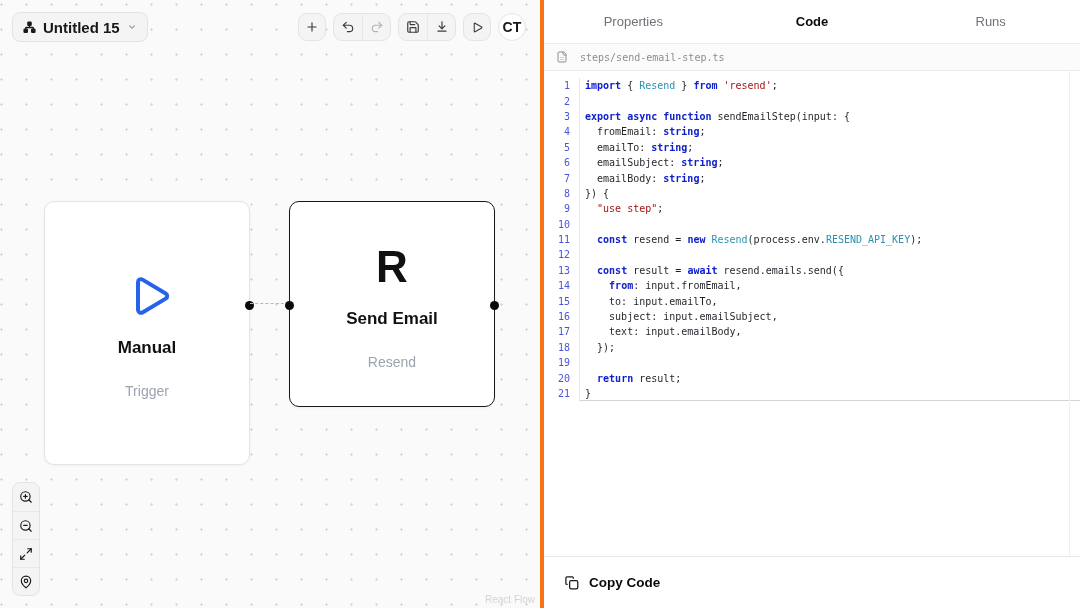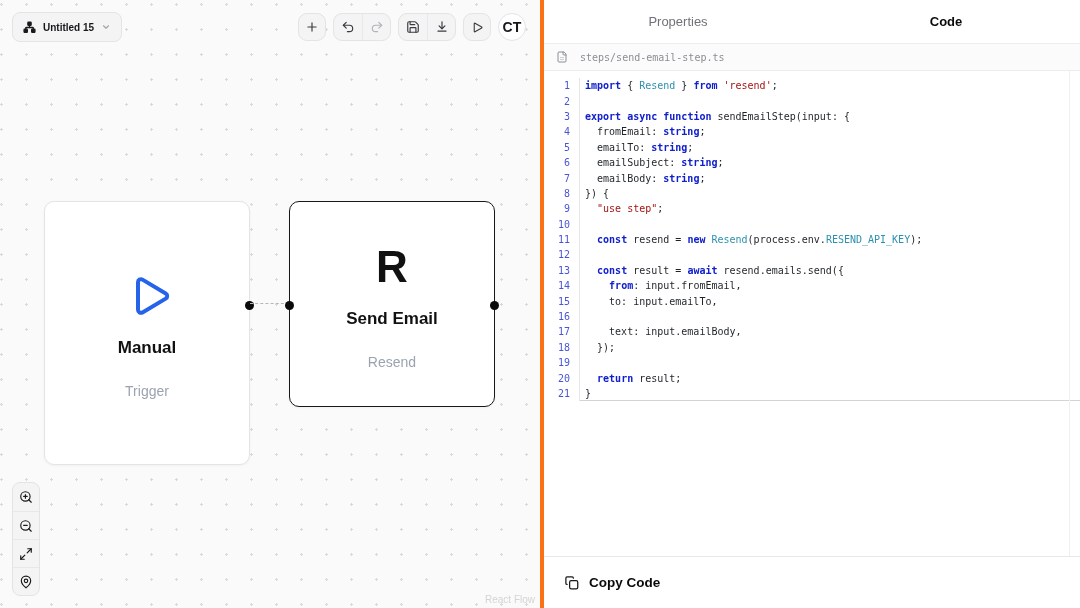--- a/index.html
+++ b/index.html
@@ -10,21 +10,21 @@
   
   .canvas {
     position:relative; width:540px; height:608px; background:#fafafa;
     background-image:radial-gradient(circle, #d9d9d9 1.1px, transparent 1.1px);
     background-size:25px 25px; background-position:14px 17px; overflow:hidden; flex:none;
   }
   .wf-btn {
     position:absolute; left:12px; top:12px; height:30px; display:flex; align-items:center; gap:7px;
     background:#f4f4f5; border:1px solid #e4e4e7; border-radius:8px; padding:0 10px; cursor:pointer;
   }
-  .wf-btn .wf-name { font-size:10px; font-weight:700; color:#18181b; }
+  .wf-btn .wf-name { font-size:15px; font-weight:700; color:#18181b; }
   .icon { display:inline-flex; align-items:center; justify-content:center; }
   .top-toolbar { position:absolute; top:13px; right:14px; display:flex; align-items:center; gap:7px; }
   .tb-btn, .tb-group {
     height:28px; background:#f4f4f5; border:1px solid #e4e4e7; border-radius:9px;
     display:flex; align-items:center; justify-content:center;
   }
   .tb-btn { width:28px; cursor:pointer; }
   .tb-group { padding:0; }
   .tb-half { width:28px; height:100%; display:flex; align-items:center; justify-content:center; cursor:pointer; }
   .tb-half + .tb-half { border-left:1px solid #e8e8ea; }
@@ -232,20 +232,21 @@
     </div>
 
     <div class="attribution">React Flow</div>
   </div>
 
   <div class="panel">
 
     <div class="tabs">
       <div class="tab">Properties</div>
       <div class="tab active">Code</div>
+      <div class="tab">Runs</div>
     </div>
 
     <div class="filebar">
       <span class="icon">
         <svg width="12" height="12" viewBox="0 0 24 24" fill="none" stroke="#8b8e94" stroke-width="2" stroke-linecap="round" stroke-linejoin="round">
             <path d="M15 2H6a2 2 0 0 0-2 2v16a2 2 0 0 0 2 2h12a2 2 0 0 0 2-2V7Z"></path>
             <path d="M14 2v4a2 2 0 0 0 2 2h4"></path>
             <path d="M10 13h.01M14 13h.01M10 17h.01M14 17h.01"></path>
           </svg>
       </span>
@@ -309,20 +310,21 @@
           <div class="code-line">
             <span class="ln">14</span>
             <span class="code-text"><span class="tok-p">    </span><span class="tok-k">from</span><span class="tok-p">: input.fromEmail,</span></span>
           </div>
           <div class="code-line">
             <span class="ln">15</span>
             <span class="code-text"><span class="tok-p">    to: input.emailTo,</span></span>
           </div>
           <div class="code-line">
             <span class="ln">16</span>
+            <span class="code-text"><span class="tok-p">    subject: input.emailSubject,</span></span>
           </div>
           <div class="code-line">
             <span class="ln">17</span>
             <span class="code-text"><span class="tok-p">    text: input.emailBody,</span></span>
           </div>
           <div class="code-line">
             <span class="ln">18</span>
             <span class="code-text"><span class="tok-p">  });</span></span>
           </div>
           <div class="code-line">

